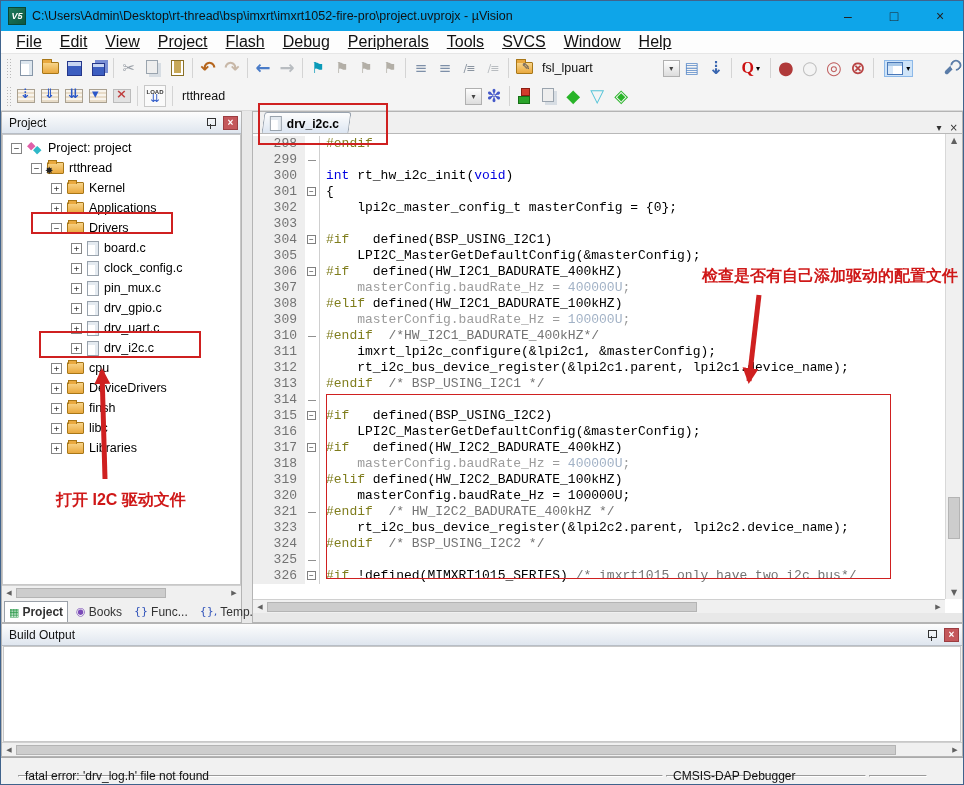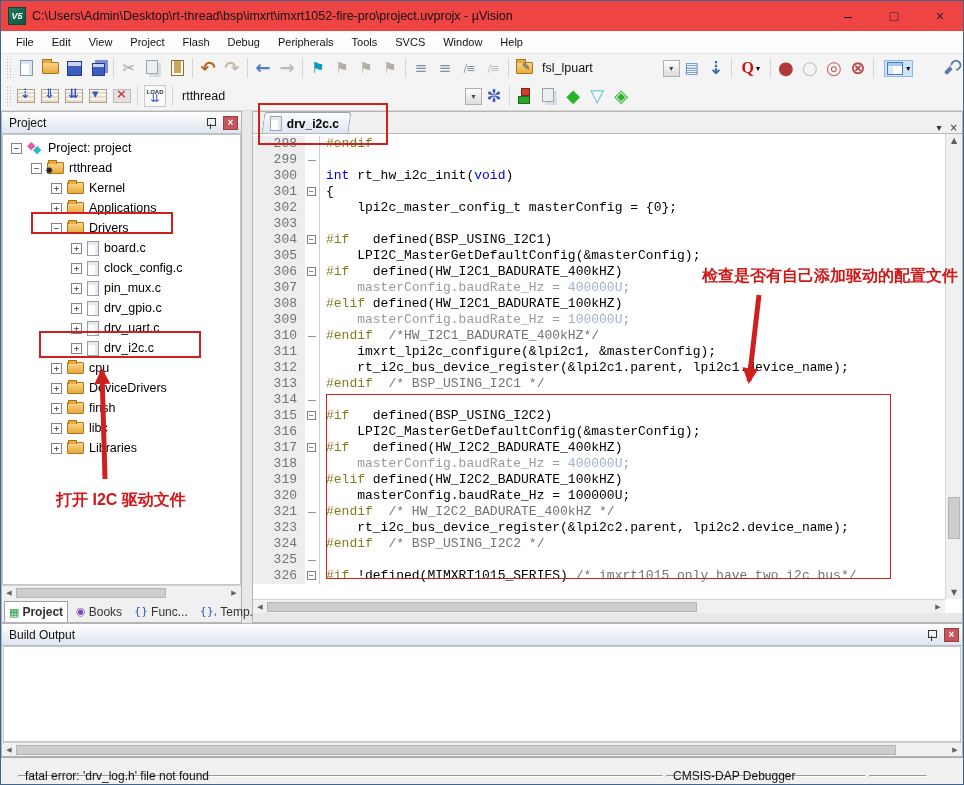--- a/index.html
+++ b/index.html
@@ -1,27 +1,27 @@
 <!DOCTYPE html>
 <html><head>
 <meta charset="utf-8">
 <style>
   * { margin:0; padding:0; box-sizing:border-box; }
   html,body { width:964px; height:785px; font-family:"Liberation Sans", sans-serif; background:#fff; }
   #win { position:relative; width:964px; height:785px; border:1px solid #40638c; background:#f4f4f4; overflow:hidden; }
 
   
-  #titlebar { position:absolute; left:0; top:0; width:100%; height:30px; background:#ef4444; display:flex; align-items:center; }
+  #titlebar { position:absolute; left:0; top:0; width:100%; height:30px; background:#0ea5e9; display:flex; align-items:center; }
   .appicon { width:18px; height:18px; margin:0 6px 0 7px; background:linear-gradient(135deg,#1d7a5e,#0e5740); border:1px solid #0a4634; color:#fff; font-size:9px; font-weight:bold; font-style:italic; display:flex; align-items:center; justify-content:center; }
   #title-text { font-size:12.5px; color:#111; }
   #wincontrols { margin-left:auto; display:flex; height:100%; }
   .wbtn { width:46px; height:100%; display:flex; align-items:center; justify-content:center; font-size:14px; color:#222; }
   
   #menubar { position:absolute; left:0; top:30px; width:100%; height:23px; background:#fdfdfd; display:flex; align-items:center; padding-left:6px; border-bottom:1px solid #e6e6e6; }
-  .menu-item { font-size:11px; color:#111; padding:3px 9px; }
+  .menu-item { font-size:16px; color:#111; padding:3px 9px;text-decoration:underline; }
 
   
   .toolbar { position:absolute; left:0; width:100%; background:#f4f4f4; display:flex; align-items:center; padding-left:2px; }
   #tb1 { top:53px; height:28px; }
   #tb2 { top:81px; height:29px; border-bottom:1px solid #d9d9d9; }
   .grip { width:5px; height:20px; margin:0 3px; background-image:radial-gradient(circle,#b9b9b9 35%,transparent 40%); background-size:3px 3px; }
   .tbtn { width:24px; height:24px; display:flex; align-items:center; justify-content:center; position:relative; flex:none; }
   .tbtn .g { font-size:15px; line-height:1; font-family:"DejaVu Sans", sans-serif; }
   .tbtn .g.small { font-size:11px; letter-spacing:-1px; }
   .tbtn .g.big { font-size:18px; font-weight:bold; }

